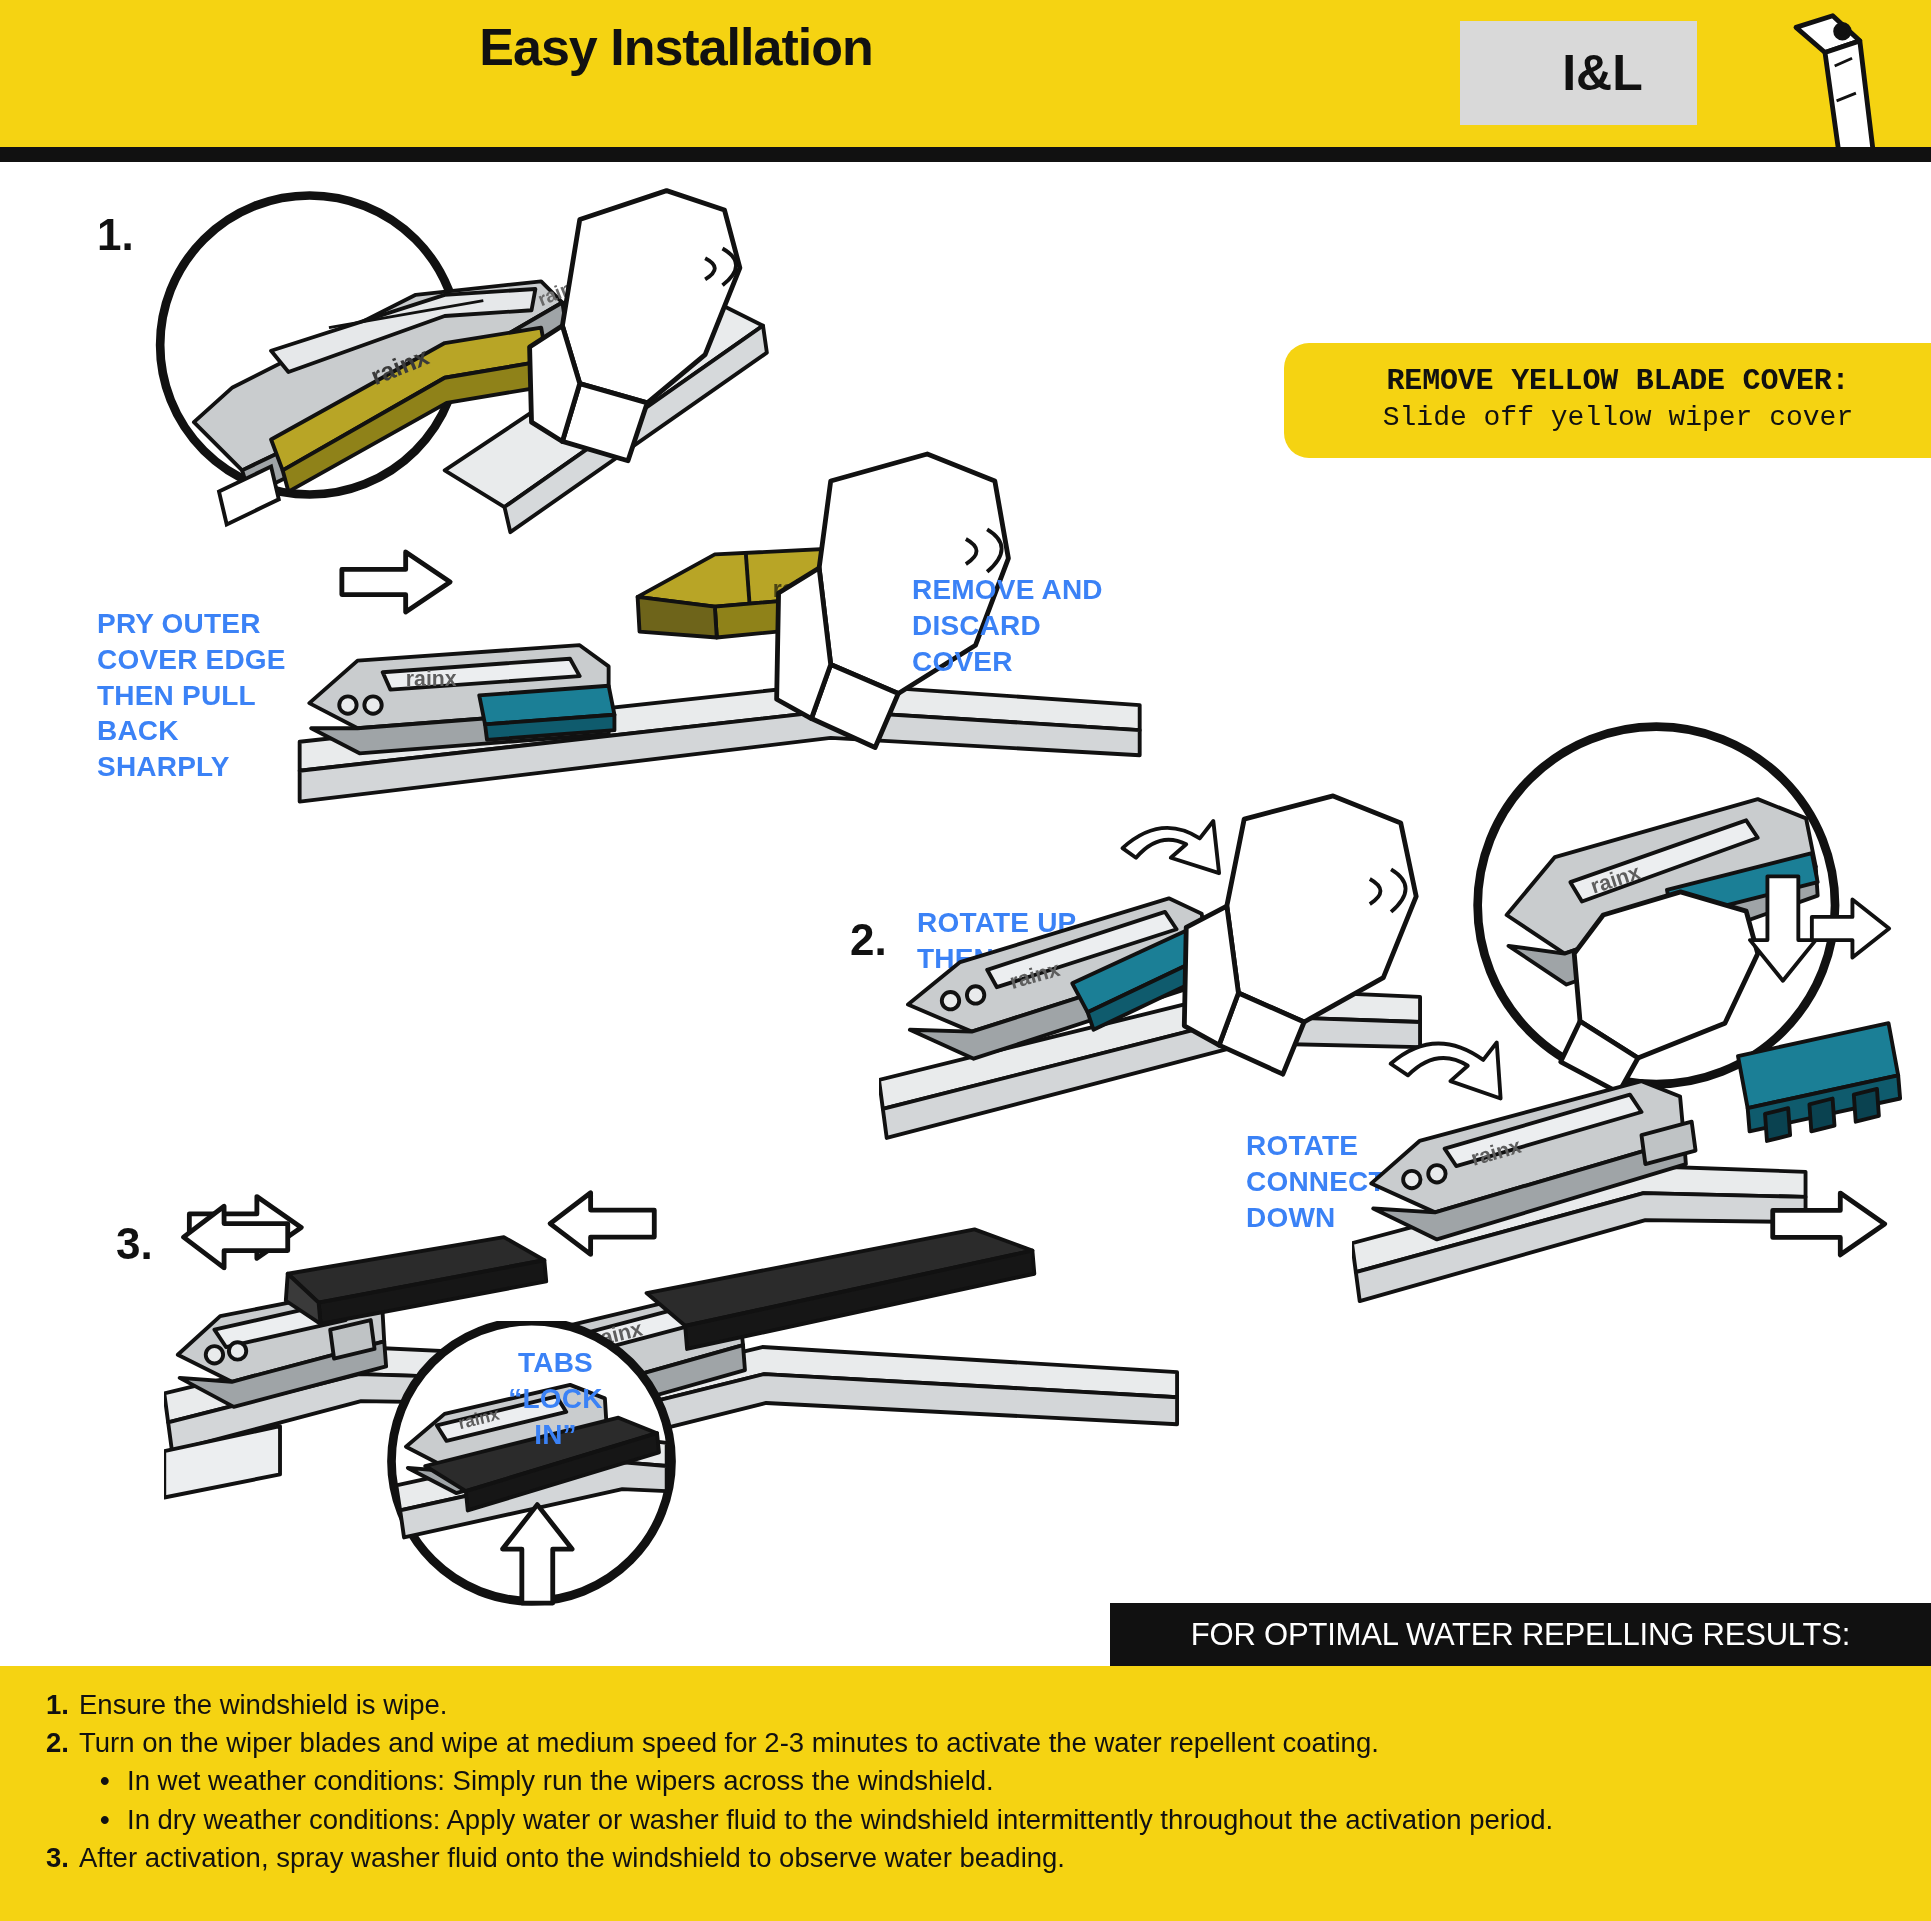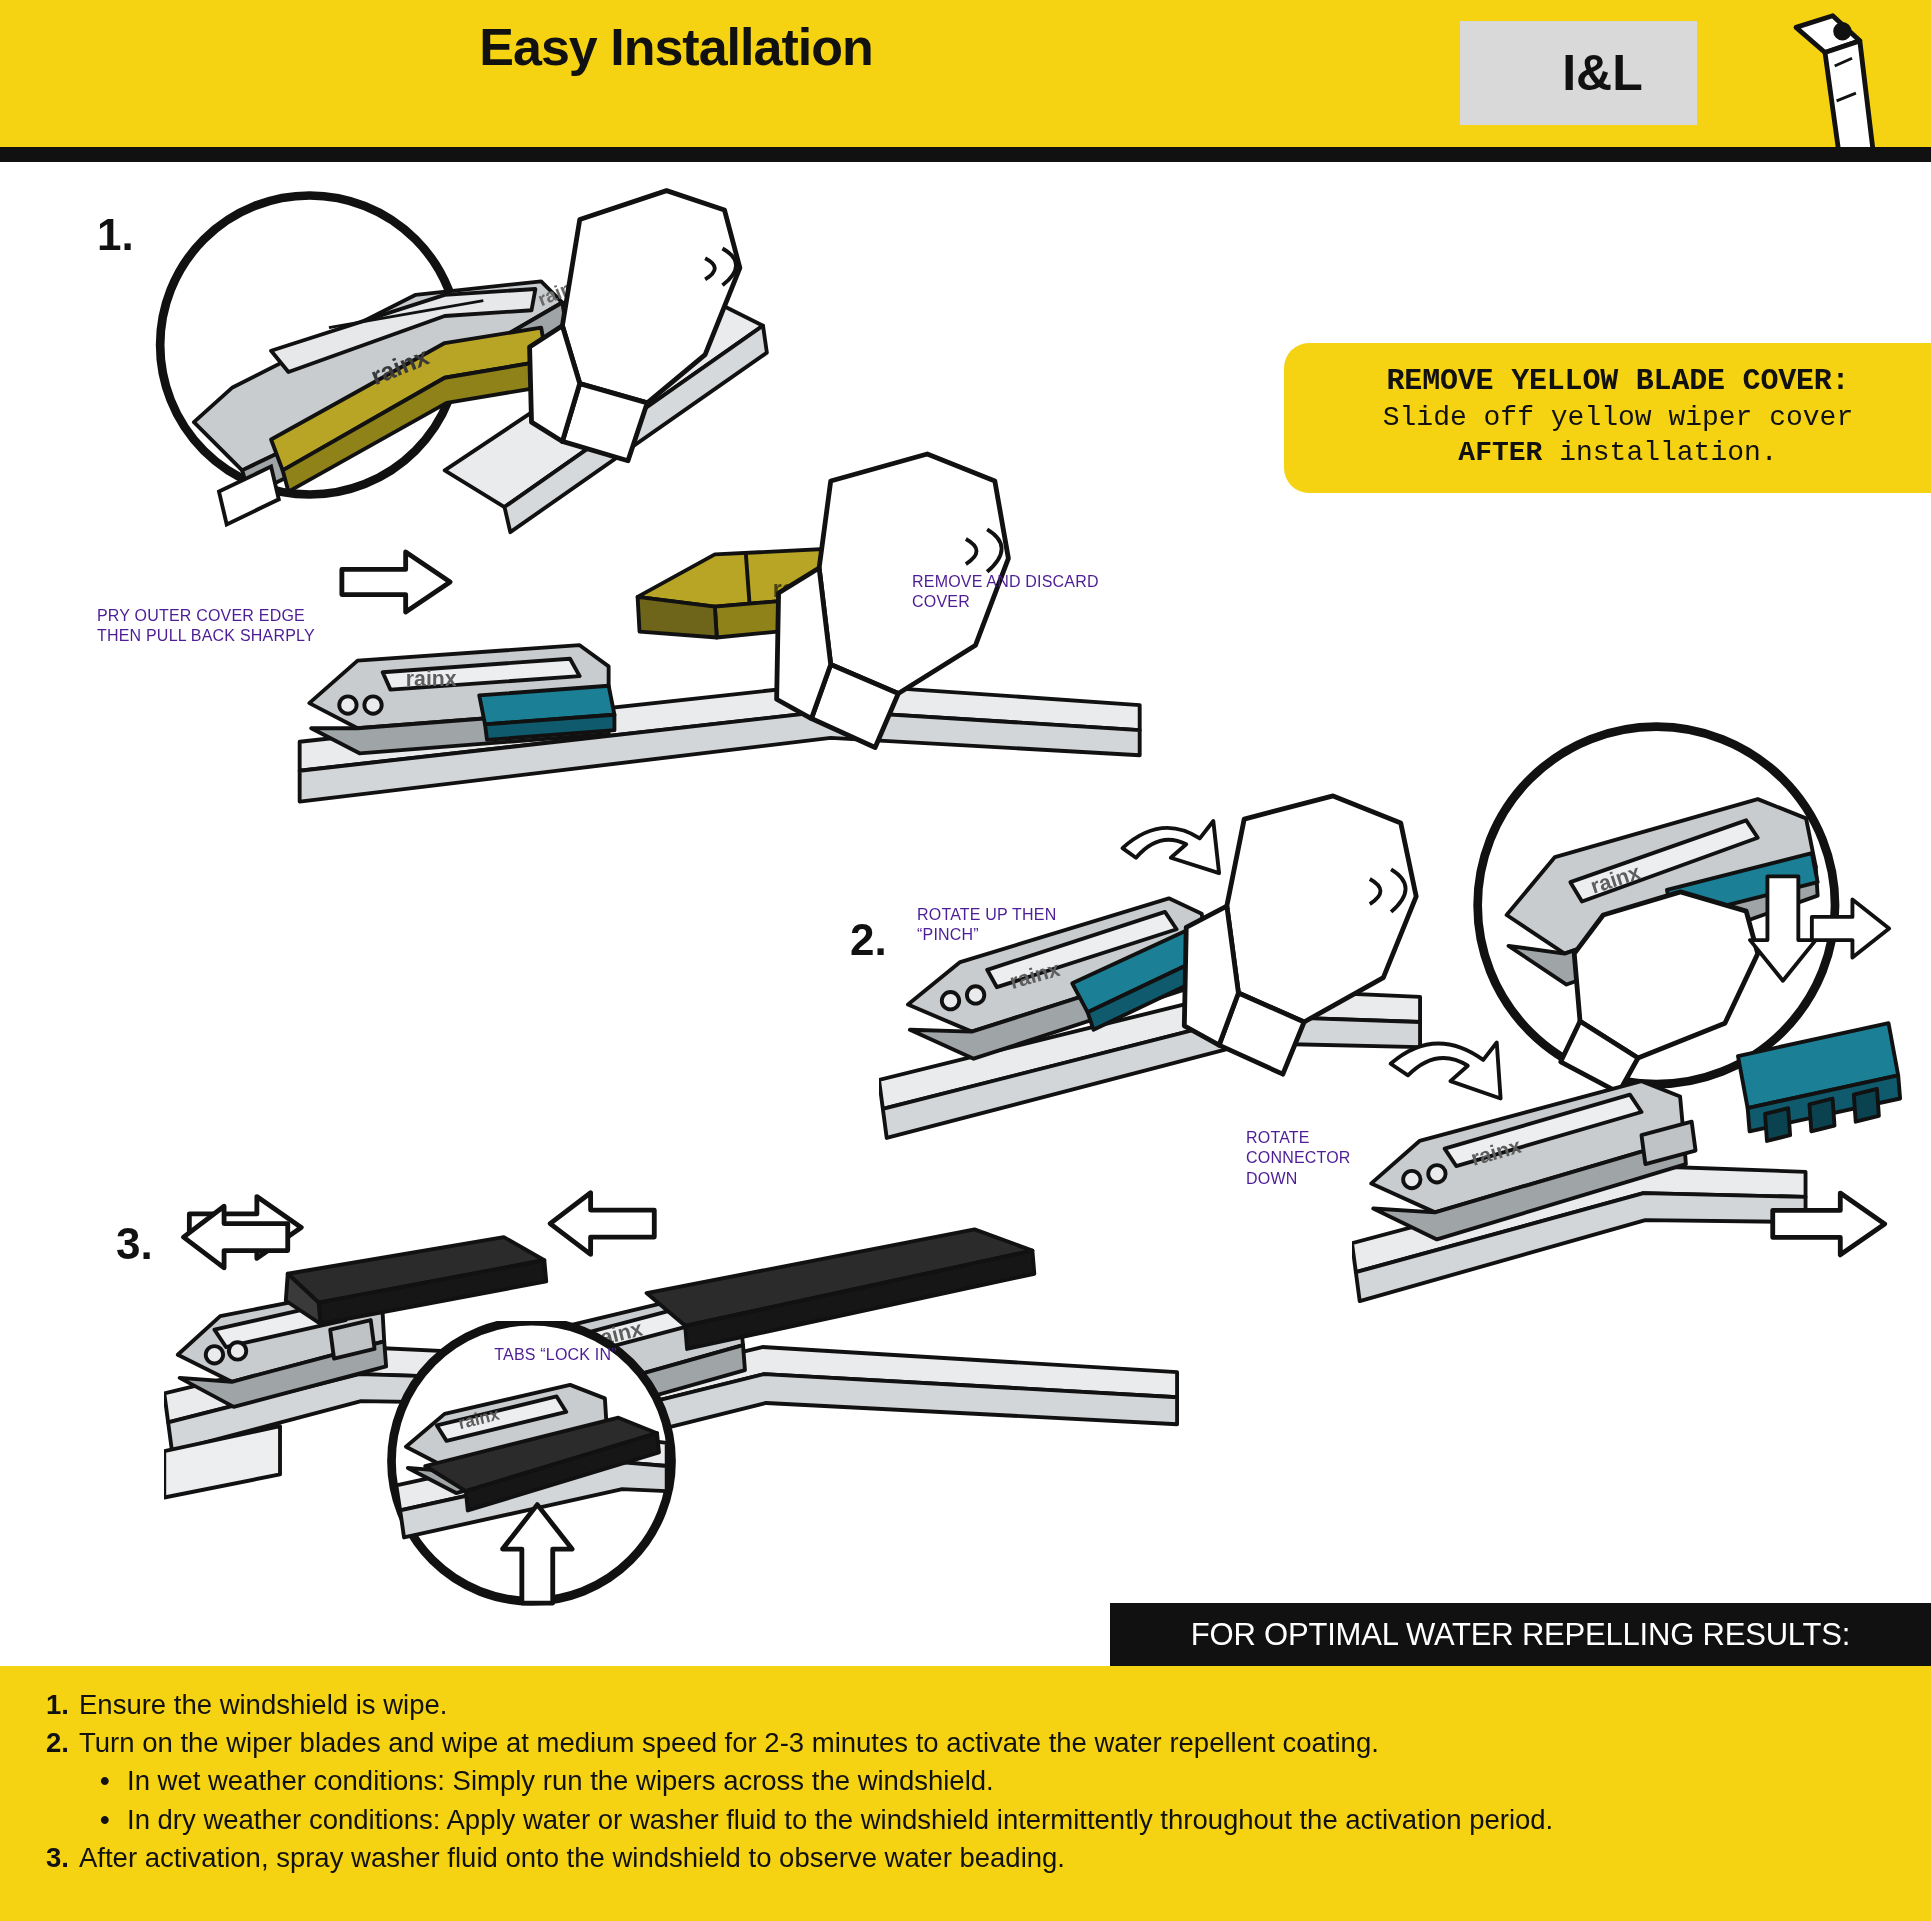--- a/index.html
+++ b/index.html
@@ -71,23 +71,23 @@
   .step-num {
     position: absolute;
     font-size: 44px;
     font-weight: bold;
     color: #111111;
   }
 
   
   .caption {
     position: absolute;
-    font-size: 16px;
-    font-weight: normal;
-    color: #4c1d95;
+    font-size: 28px;
+    font-weight: bold;
+    color: #3b82f6;
     line-height: 1.28;
     letter-spacing: 0.2px;
     text-transform: uppercase;
   }
 
   
   .callout {
     position: absolute;
     left: 1284px; top: 343px;
     width: 647px;
@@ -437,21 +437,20 @@
     <path d="M150 292 L150 236 L130 236 L166 190 L202 236 L182 236 L182 292 Z" fill="#ffffff" stroke="#111" stroke-width="5" stroke-linejoin="round"></path>
   </svg>
 
   <div class="caption" style="left:488px; top:1183px; width:135px; text-align:center;">TABS “LOCK IN”</div>
 
 </div>
 
 <div class="callout">
   <div class="callout-title">REMOVE YELLOW BLADE COVER:</div>
   <div class="callout-line">Slide off yellow wiper cover</div>
-  <div class="callout-line"><b>AFTER</b><span> installation.</span></div>
 </div>
 
 <div class="banner">
   <div class="banner-text">FOR OPTIMAL WATER REPELLING RESULTS:</div>
 </div>
 
 <div class="footer">
 
   <div class="footer-item">
     <span class="footer-marker">1.</span>

